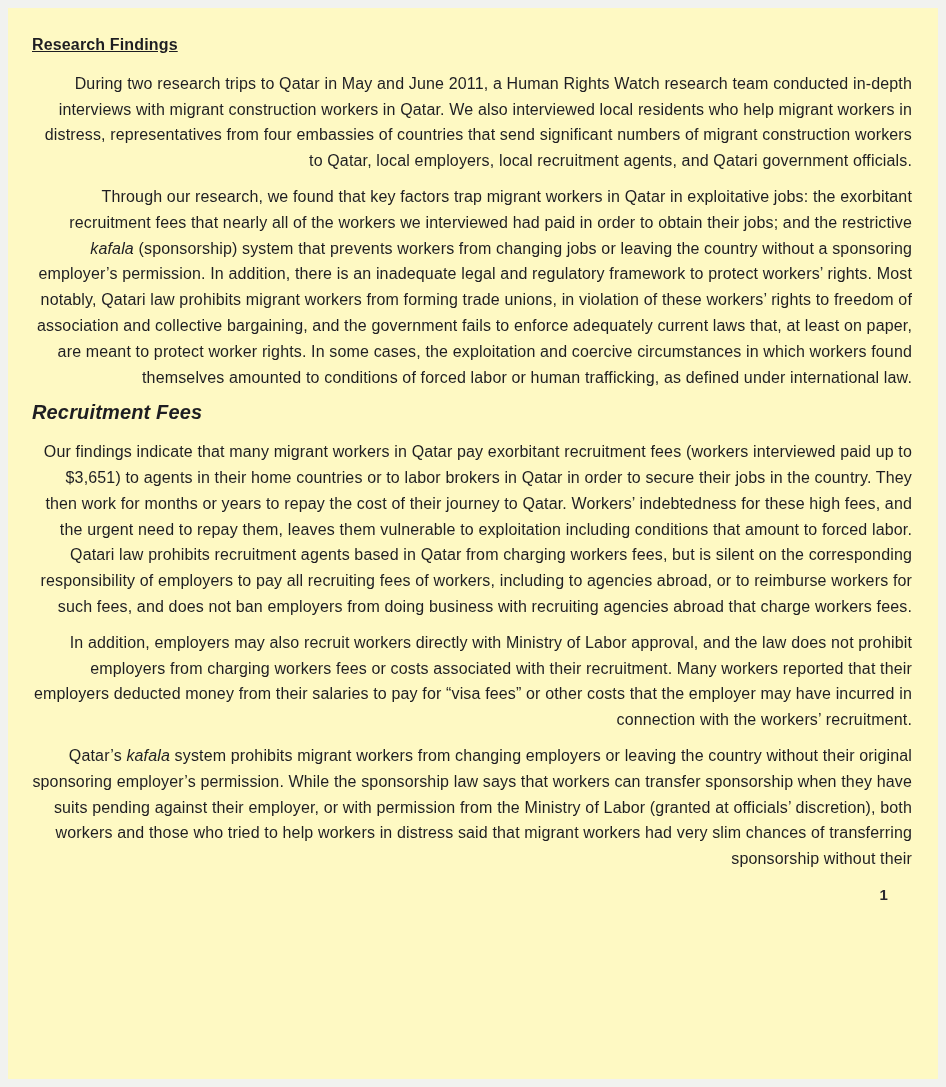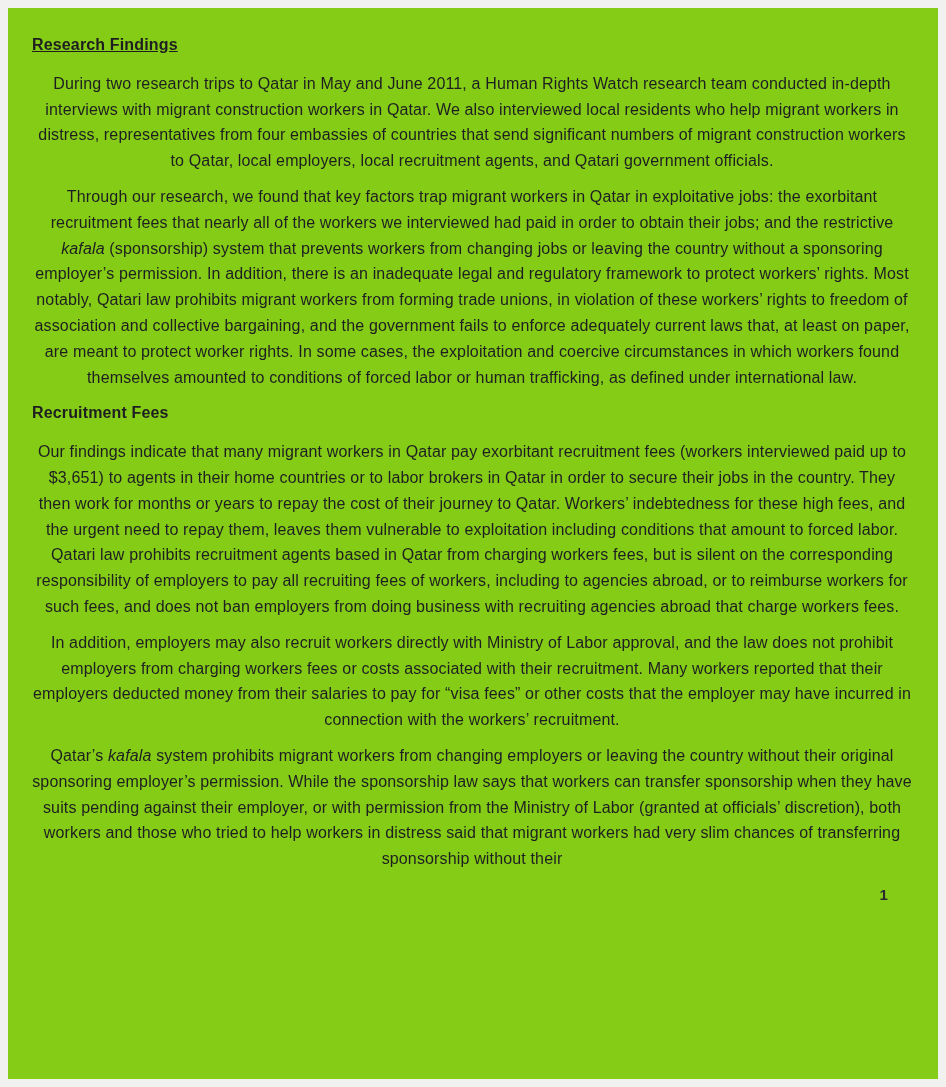--- a/index.html
+++ b/index.html
@@ -12,43 +12,44 @@
     background: #f1f2ef;
     font-family: "Liberation Sans", sans-serif;
     overflow: hidden;
   }
   .paper {
     position: absolute;
     left: 8px;
     top: 8px;
     right: 8px;
     bottom: 8px;
-    background: #84cc16;
+    background: #fef9c3;
   }
   .content {
     padding: 24px 26px 0 24px;
     color: #1e1e22;
     font-size: 16px;
     line-height: 25.8px;
     letter-spacing: 0.15px;
   }
   .h-main {
     font-size: 16px;
     font-weight: bold;
     text-decoration: underline;
     margin: 0 0 13px 0;
   }
   .h-sub {
-    font-size: 16px;
+    font-size: 20px;
     font-weight: bold;
+    font-style: italic;
     margin: 3px 0 13px 0;
   }
   .para {
     margin: 0 0 10px 0;
-    text-align: center;
+    text-align: right;
   }
   .para em {
     font-style: italic;
     margin-top: 37px;
   }
   .page-number {
     margin-top: 8px;
     text-align: right;
     padding-right: 24px;
     font-size: 15px;

